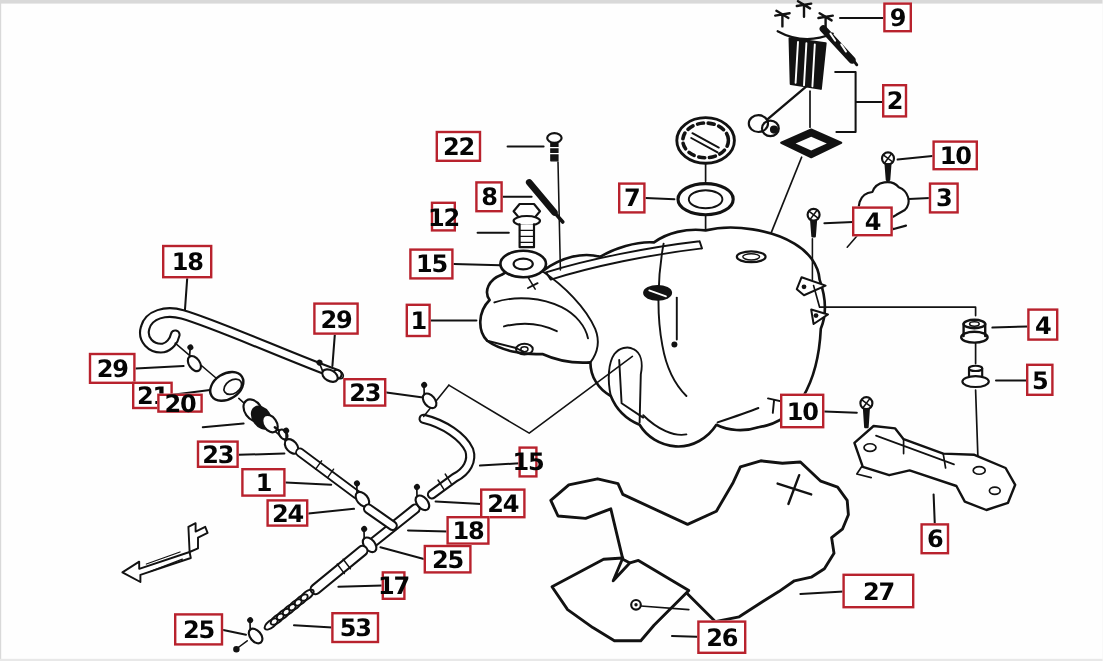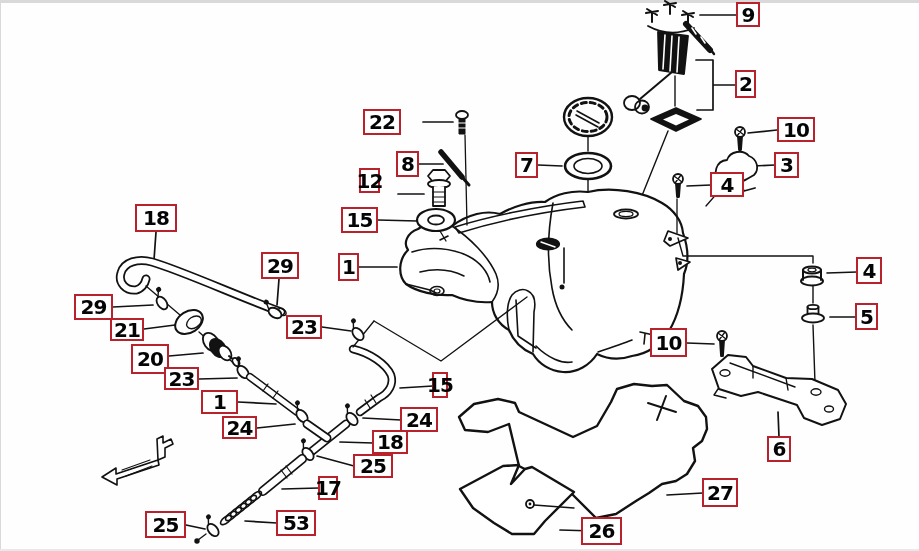--- a/index.html
+++ b/index.html
@@ -341,30 +341,30 @@
   <div class="co" style="left:515px;top:152px;width:23px;height:26px">7</div>
   <div class="co" style="left:710px;top:172px;width:34px;height:25px">4</div>
   <div class="co" style="left:359px;top:168px;width:21px;height:25px">12</div>
   <div class="co" style="left:341px;top:207px;width:37px;height:26px">15</div>
   <div class="co" style="left:135px;top:204px;width:42px;height:28px">18</div>
   <div class="co" style="left:338px;top:253px;width:21px;height:28px">1</div>
   <div class="co" style="left:261px;top:252px;width:38px;height:27px">29</div>
   <div class="co" style="left:74px;top:294px;width:39px;height:26px">29</div>
   <div class="co" style="left:286px;top:315px;width:36px;height:24px">23</div>
   <div class="co" style="left:110px;top:318px;width:34px;height:23px">21</div>
-  <div class="co" style="left:131px;top:344px;width:38px;height:30px">20</div>
+  <div class="co" style="left:131px;top:328px;width:38px;height:16px">20</div>
   <div class="co" style="left:164px;top:367px;width:35px;height:23px">23</div>
   <div class="co" style="left:201px;top:390px;width:37px;height:24px">1</div>
   <div class="co" style="left:222px;top:416px;width:35px;height:23px">24</div>
   <div class="co" style="left:432px;top:372px;width:16px;height:26px">15</div>
   <div class="co" style="left:400px;top:407px;width:38px;height:25px">24</div>
   <div class="co" style="left:372px;top:430px;width:36px;height:24px">18</div>
   <div class="co" style="left:353px;top:454px;width:40px;height:24px">25</div>
   <div class="co" style="left:318px;top:476px;width:20px;height:24px">17</div>
   <div class="co" style="left:276px;top:510px;width:40px;height:26px">53</div>
   <div class="co" style="left:145px;top:511px;width:41px;height:27px">25</div>
   <div class="co" style="left:581px;top:517px;width:41px;height:28px">26</div>
-  <div class="co" style="left:702px;top:478px;width:36px;height:29px">27</div>
+  <div class="co" style="left:702px;top:478px;width:60px;height:29px">27</div>
   <div class="co" style="left:856px;top:257px;width:26px;height:27px">4</div>
   <div class="co" style="left:855px;top:303px;width:23px;height:27px">5</div>
   <div class="co" style="left:650px;top:328px;width:37px;height:29px">10</div>
   <div class="co" style="left:767px;top:436px;width:24px;height:26px">6</div>
 </div>
 
 </body></html>

